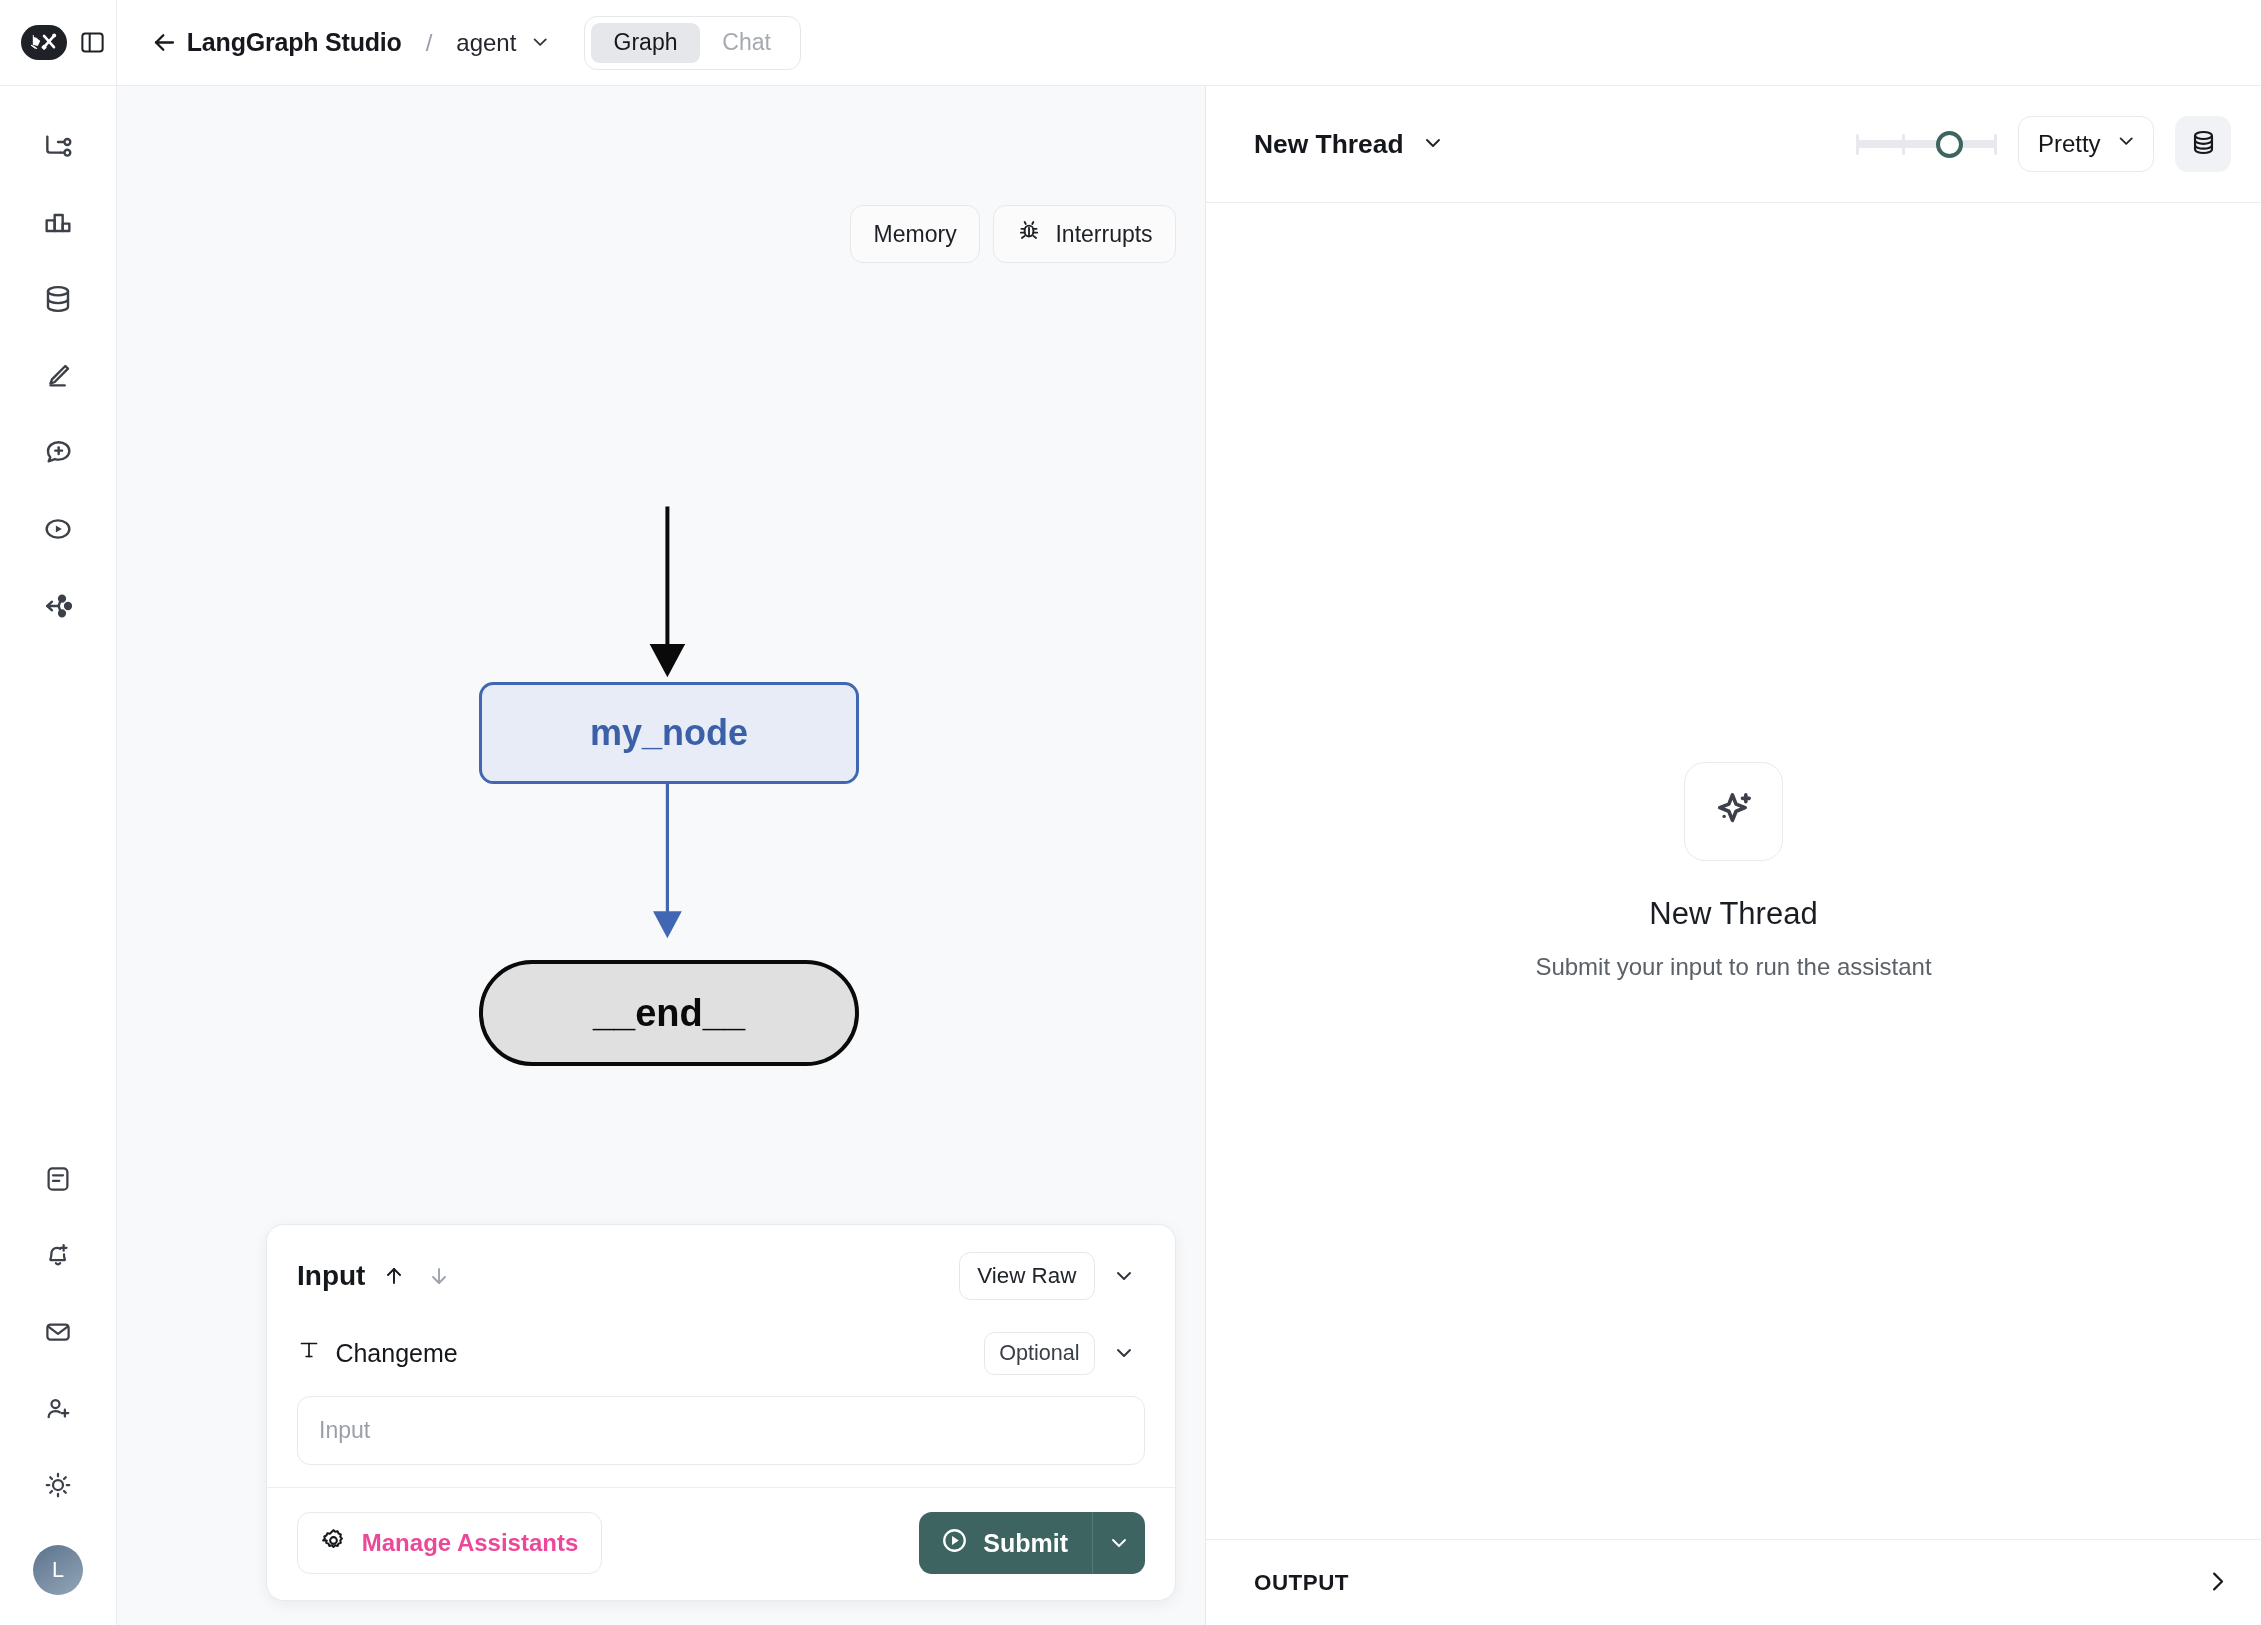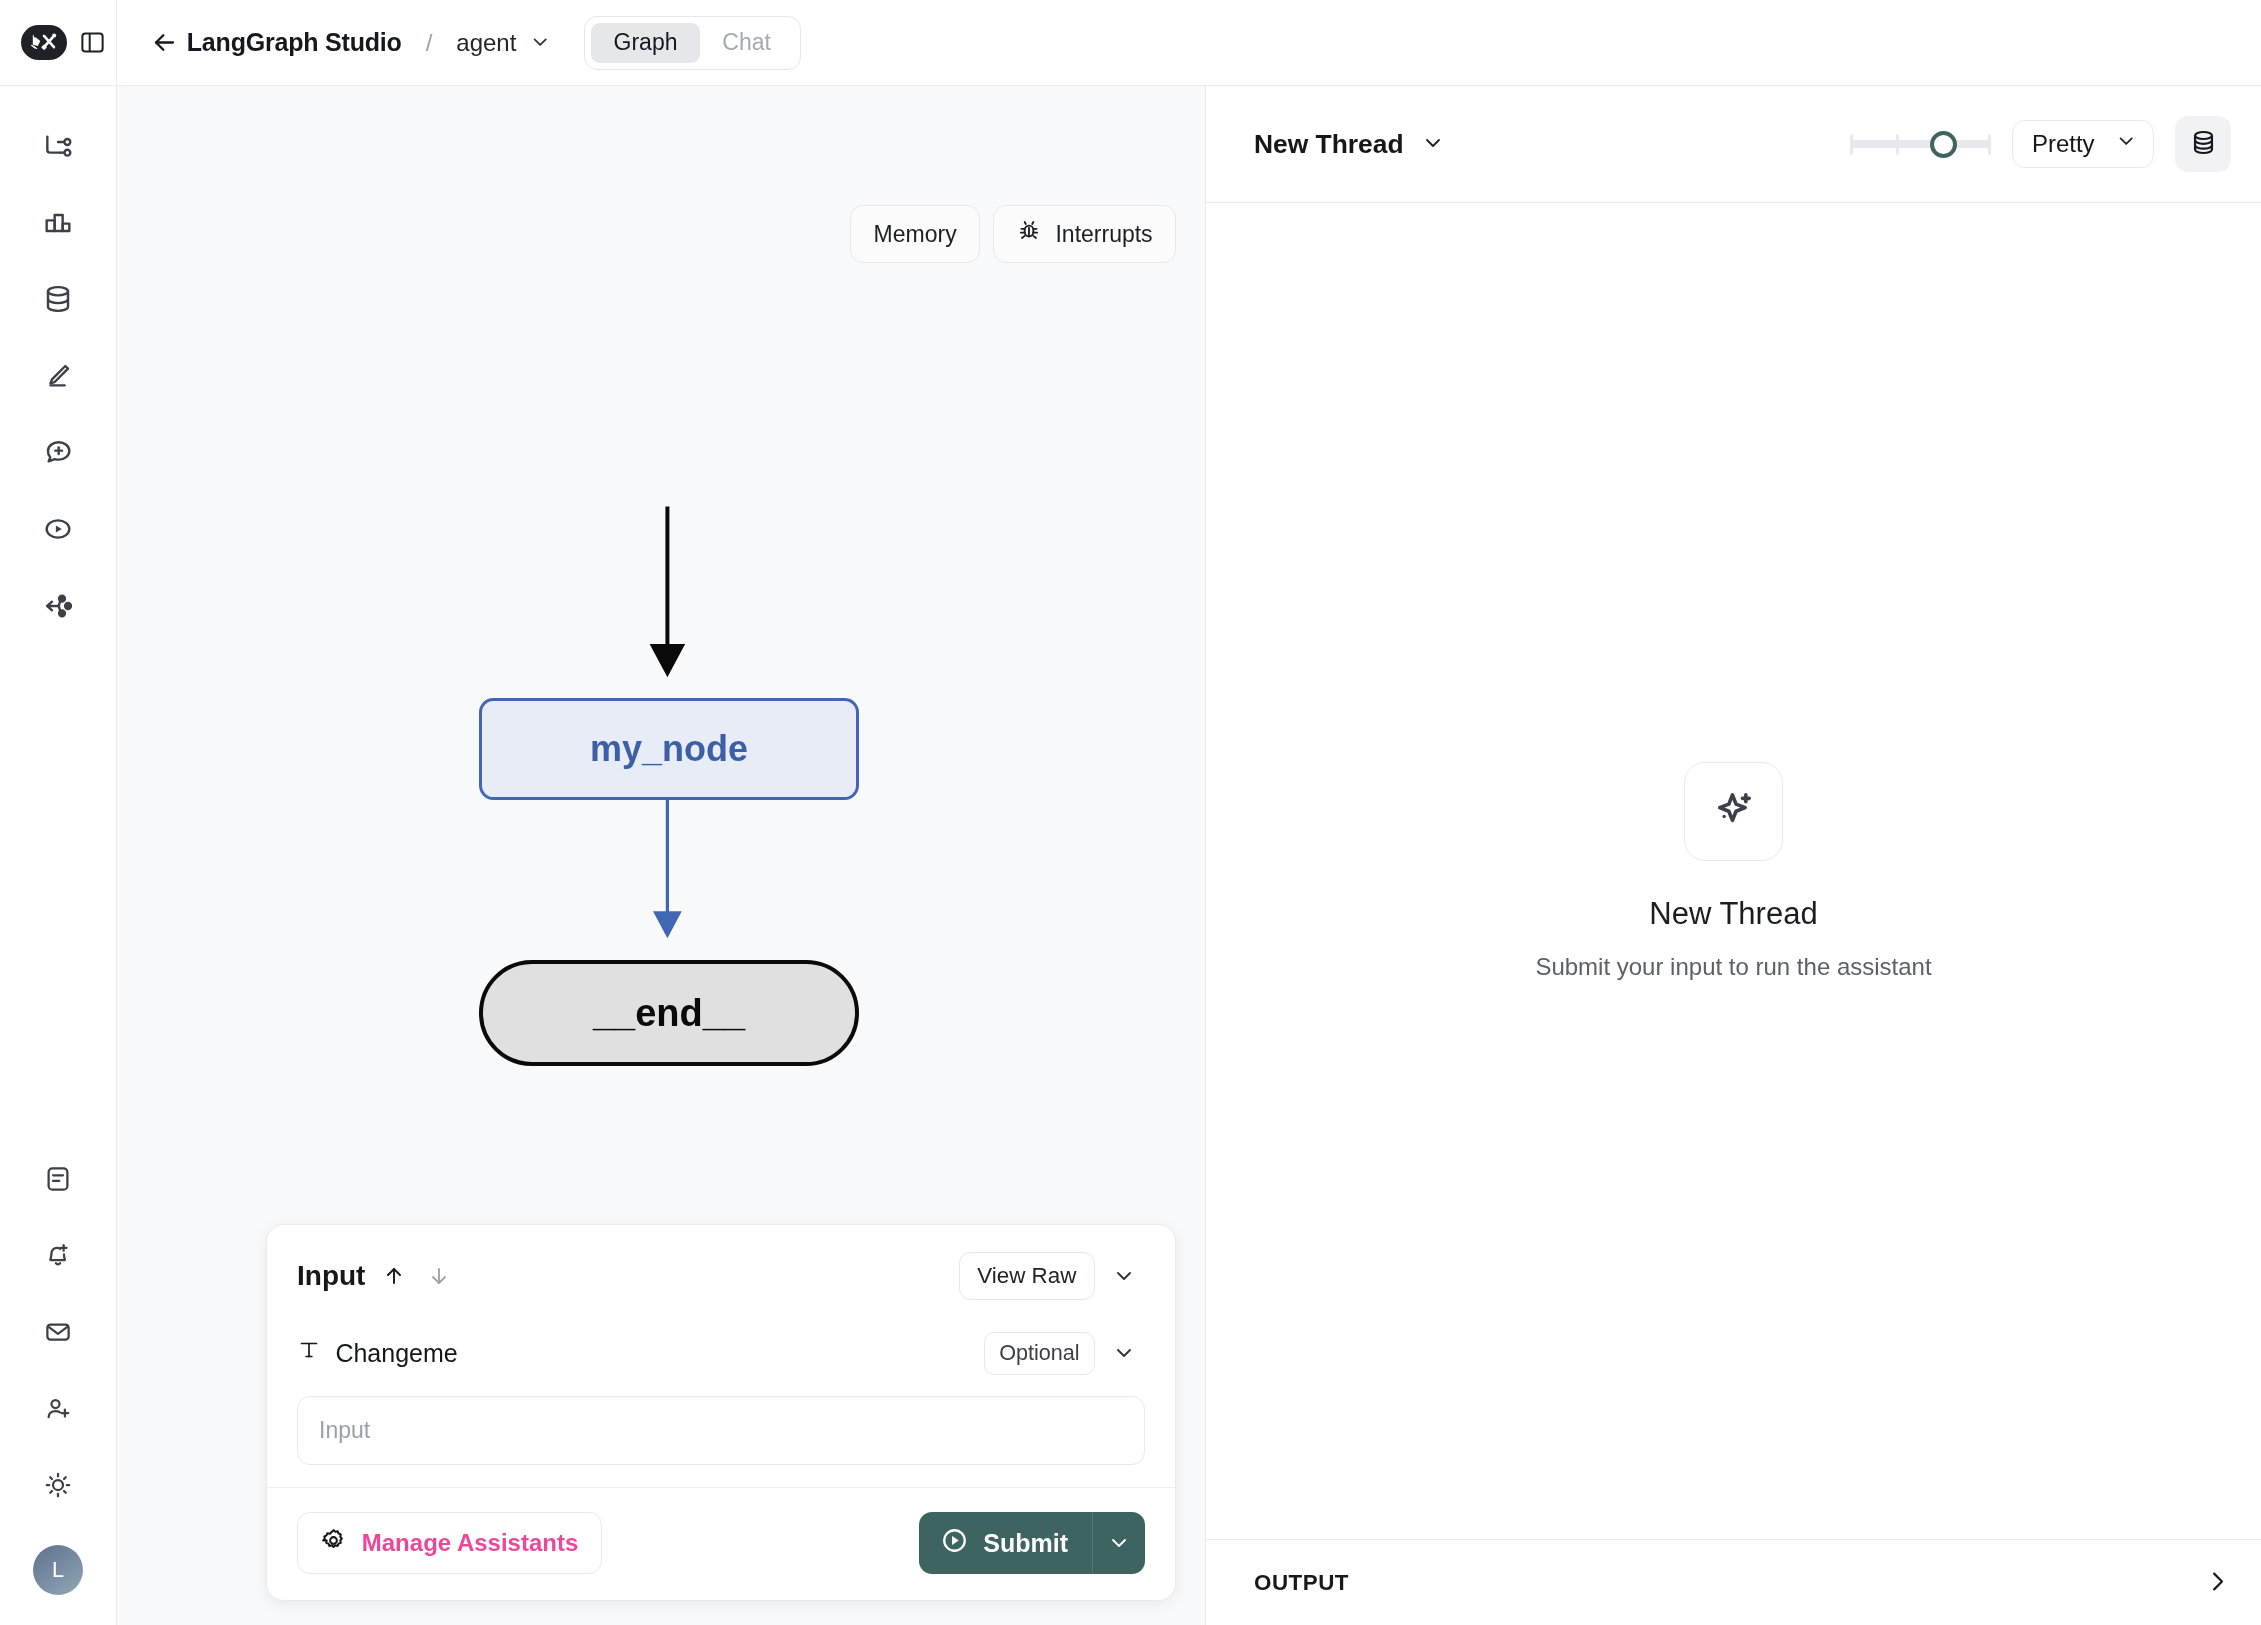--- a/index.html
+++ b/index.html
@@ -191,21 +191,21 @@
 
   .slider-wrap { position: relative; width: 141px; height: 38px; display: flex; align-items: center; cursor: pointer; }
   .slider-track { position: absolute; left: 0; right: 0; height: 8px; background: #e8e9ec; border-radius: 4px; }
   .slider-tick { position: absolute; width: 3.2px; height: 21px; background: #e8e9ec; border-radius: 1.6px; top: 8.8px; }
   .slider-thumb {
     position: absolute; width: 27px; height: 27px; border-radius: 50%;
     border: 4px solid #3d6460; background: #ffffff; top: 5.6px;
   }
   .select-btn {
     border: 1.6px solid #e7e9ed; border-radius: 13px; background: #fff;
-    height: 48px; padding: 0 16px 0 19px; display: flex; align-items: center; gap: 20px;
+    height: 56px; padding: 0 16px 0 19px; display: flex; align-items: center; gap: 14px;
     font-size: 24px; color: #14171c; cursor: pointer;
   }
   .icon-btn-sq {
     width: 56px; height: 56px; border-radius: 13px; background: #f1f2f5;
     display: flex; align-items: center; justify-content: center; cursor: pointer; color: #16181d;
   }
 
   .right-body { flex: 1; display: flex; align-items: center; justify-content: center; flex-direction: column; }
   .empty-icon-card {
     width: 99px; height: 99px; border: 1.6px solid #e9eaee; border-radius: 21px;
@@ -429,21 +429,21 @@
           <marker id="ahBlue" markerWidth="9" markerHeight="9" refX="3.4" refY="4.5" orient="auto">
             <path d="M0,0 L8,4.5 L0,9 z" fill="#4267b2"></path>
           </marker>
         </defs>
         <line x1="688" y1="500" x2="688" y2="680" stroke="#0a0a0a" stroke-width="5" marker-end="url(#ahBlack)"></line>
         <line x1="688" y1="802" x2="688" y2="995" stroke="#4267b2" stroke-width="4" marker-end="url(#ahBlue)"></line>
       </svg>
 
       <div class="nodes-layer">
 
-        <div class="gnode node-active" style="left:362px; top:612px; width:380px; height:102px;">my_node</div>
+        <div class="gnode node-active" style="left:362px; top:596px; width:380px; height:102px;">my_node</div>
 
         <div class="gnode node-terminal" style="left:362px; top:874px; width:380px; height:106px;">__end__</div>
       </div>
 
       <div class="input-card">
         <div class="ic-body">
           <div class="ic-row">
             <div class="ic-title-wrap">
               <span class="ic-title">Input</span>
               <span class="arrow-btn">

